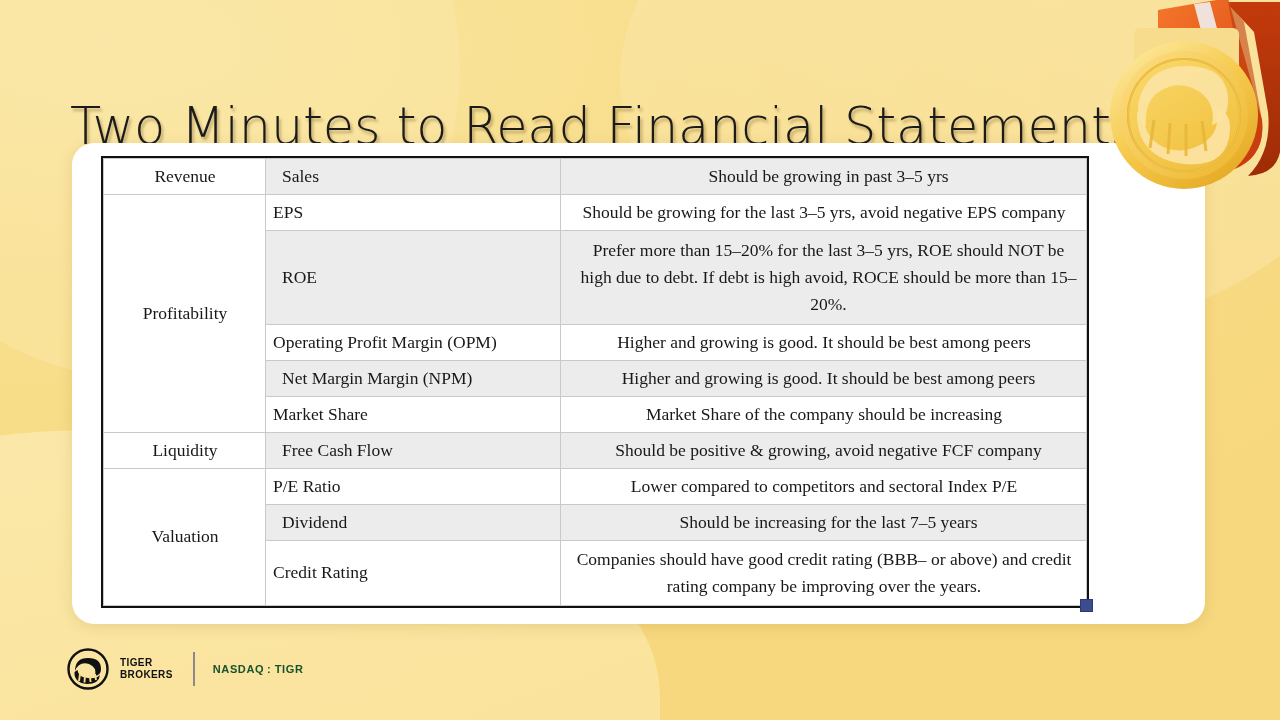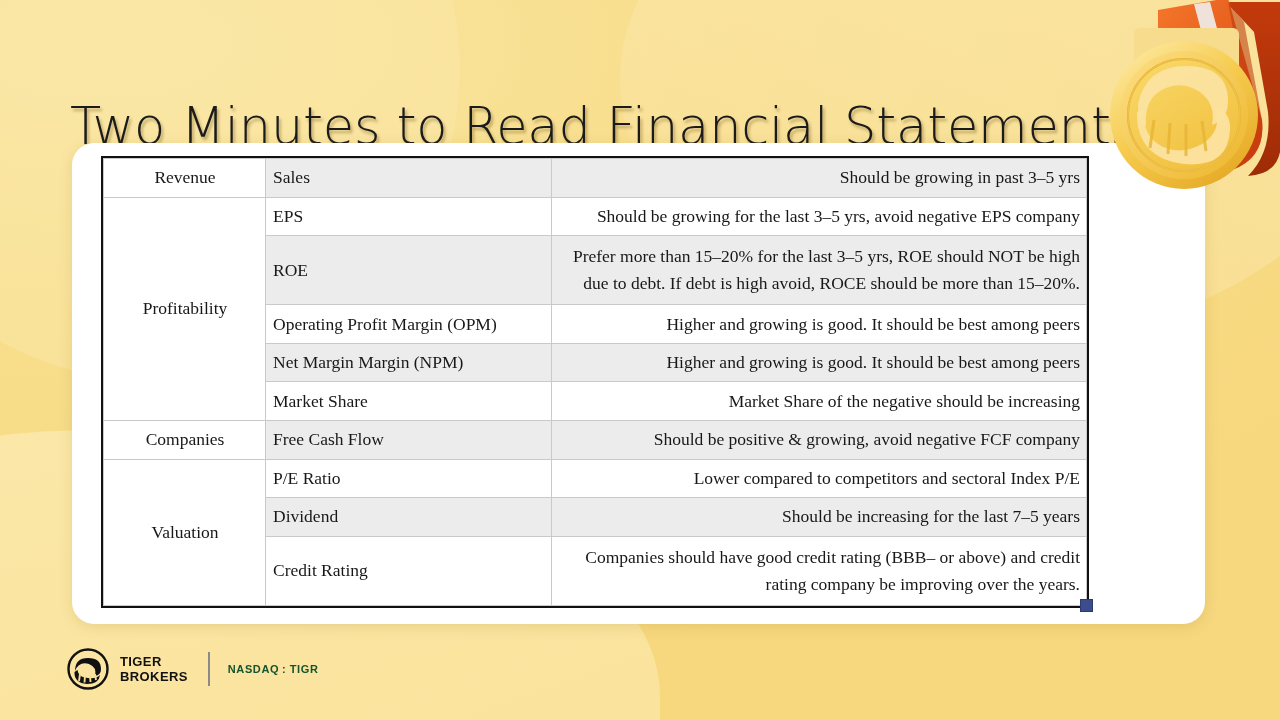--- a/index.html
+++ b/index.html
@@ -116,25 +116,25 @@
     text-align: center;
     background: #FFFFFF;
     padding: 3px 4px;
   }
   td.metric {
     width: 272px;
     text-align: left;
     padding-left: 9px;
   }
   td.desc {
-    text-align: right;
+    text-align: center;
     padding-left: 9px;
     padding-right: 8px;
   }
-  tr.shaded td.metric, tr.shaded td.desc { background: #ECECEC; }
+  tr.shaded td.metric, tr.shaded td.desc { background: #ECECEC; padding-left: 16px; }
   tr.plain  td.metric, tr.plain  td.desc { background: #FFFFFF; }
 
   
   #table-resize-handle {
     position: absolute;
     left: 1080px;
     top: 599px;
     width: 11px;
     height: 11px;
     background: #3C4C8C;
@@ -156,21 +156,21 @@
     position: absolute;
     left: 66px;
     top: 643px;
     display: flex;
     align-items: center;
     height: 52px;
   }
   #brand-logo-mark { width: 44px; height: 44px; flex: 0 0 44px; }
   #brand-wordmark {
     margin-left: 10px;
-    font-size: 13px;
+    font-size: 10px;
     font-weight: bold;
     line-height: 1.18;
     color: #111;
     letter-spacing: .4px;
     font-family: "Liberation Sans", sans-serif;
   }
   #footer-divider {
     width: 2px;
     height: 34px;
     background: #8A8A8A;
@@ -217,24 +217,24 @@
         <tr class="plain">
           <td class="metric">Operating Profit Margin (OPM)</td>
           <td class="desc">Higher and growing is good. It should be best among peers</td>
         </tr>
         <tr class="shaded">
           <td class="metric">Net Margin Margin (NPM)</td>
           <td class="desc">Higher and growing is good. It should be best among peers</td>
         </tr>
         <tr class="plain">
           <td class="metric">Market Share</td>
-          <td class="desc">Market Share of the negative should be increasing</td>
-        </tr>
-        <tr class="shaded">
-          <td class="cat" rowspan="1">Companies</td>
+          <td class="desc">Market Share of the company should be increasing</td>
+        </tr>
+        <tr class="shaded">
+          <td class="cat" rowspan="1">Liquidity</td>
           <td class="metric">Free Cash Flow</td>
           <td class="desc">Should be positive &amp; growing, avoid negative FCF company</td>
         </tr>
         <tr class="plain">
           <td class="cat" rowspan="3">Valuation</td>
           <td class="metric">P/E Ratio</td>
           <td class="desc">Lower compared to competitors and sectoral Index P/E</td>
         </tr>
         <tr class="shaded">
           <td class="metric">Dividend</td>

